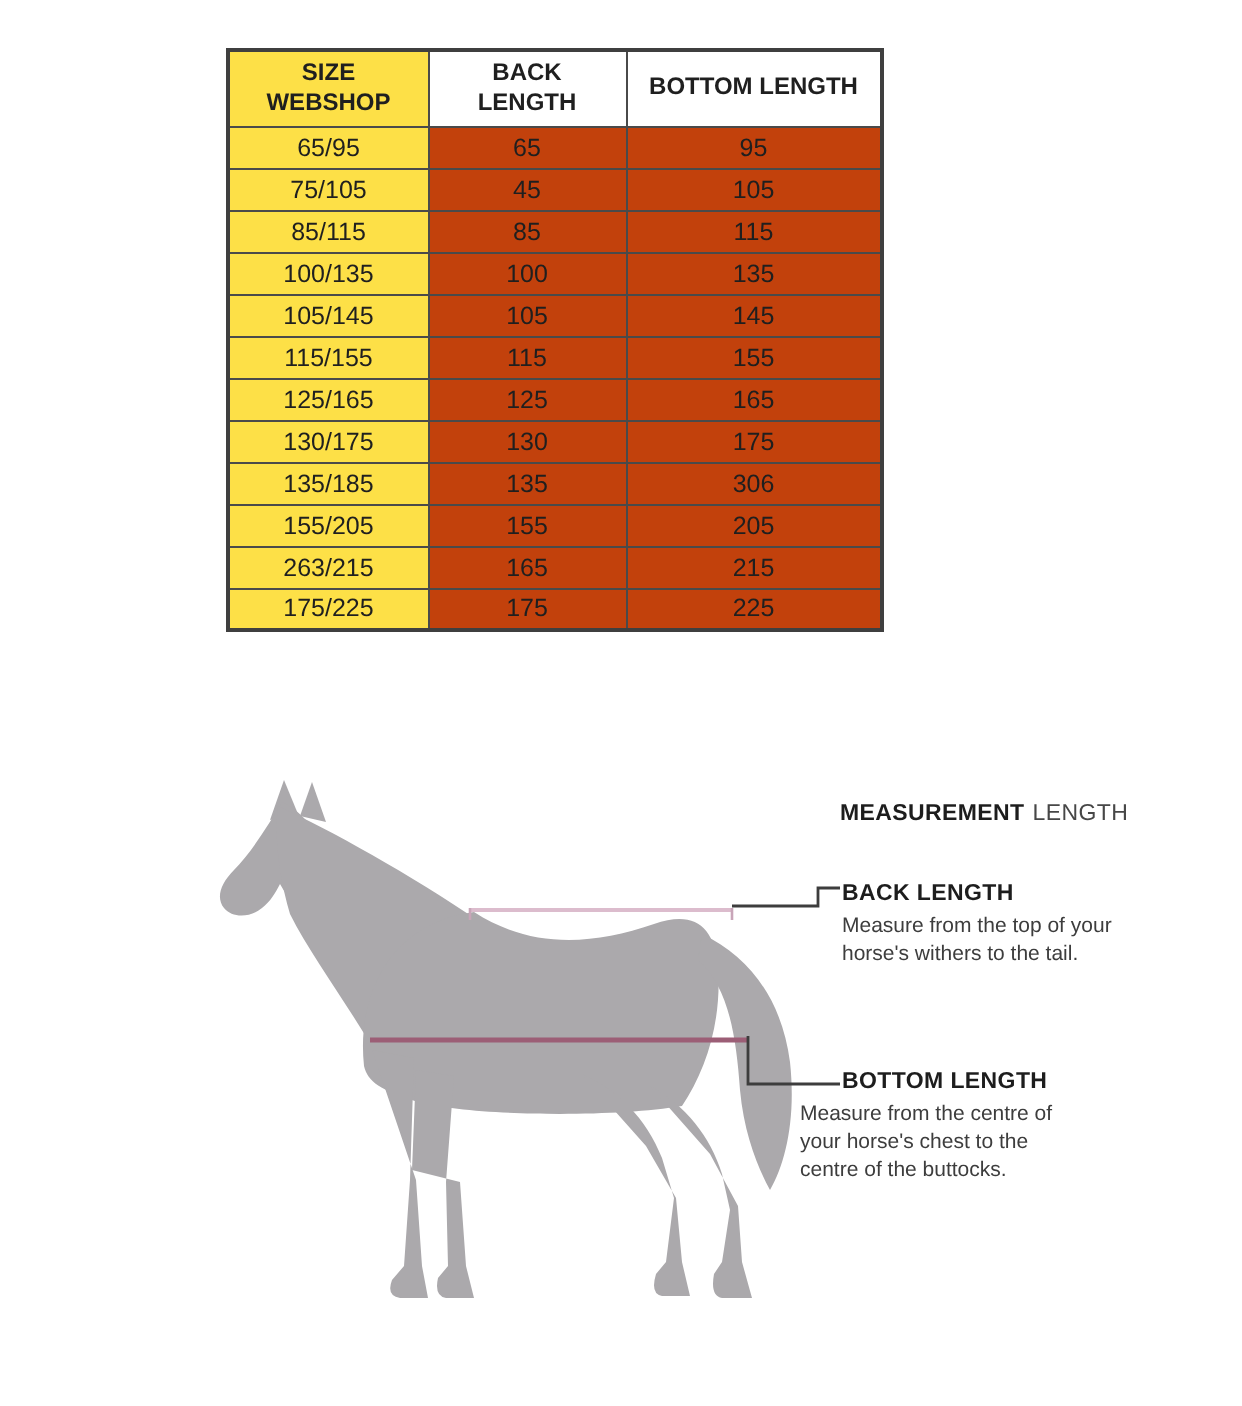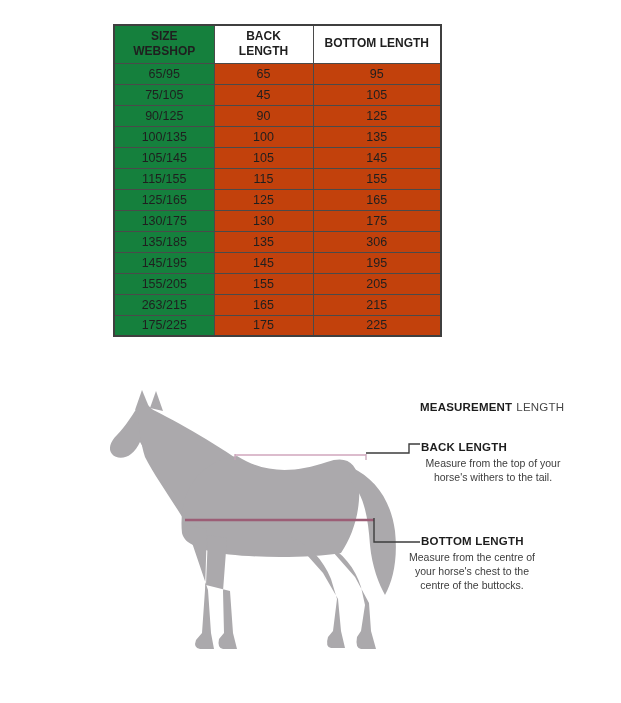--- a/index.html
+++ b/index.html
@@ -32,21 +32,21 @@
   }
   .size-table th {
     font-size: 12px;
     font-weight: bold;
     white-space: pre-line;
     line-height: 1.3;
     height: 38px;
     background: #ffffff;
   }
   .size-table th:first-child,
-  .size-table td:first-child { background: #15803d; }
+  .size-table td:first-child { background: #fde047; }
   .size-table td {
     font-size: 12.5px;
     height: 21px;
     background: #c2410c;
   }
 
   
   .horse-svg {
     position: absolute;
     left: 85px;
@@ -74,21 +74,20 @@
     color: #1d1d1d;
     white-space: nowrap;
     letter-spacing: 0.2px;
   }
   .advice-desc {
     position: absolute;
     font-size: 10.5px;
     color: #3d3d3d;
     line-height: 1.33;
     width: 144px;
-    text-align: center;
   }
   .back-label   { left: 421px; top: 441px; }
   .back-desc    { left: 421px; top: 457px; }
   .bottom-label { left: 421px; top: 535px; }
   .bottom-desc  { left: 400px; top: 551px; }
 </style>
 </head>
 <body>
 
 <div class="screen">
@@ -113,23 +112,23 @@
           <td>65/95</td>
           <td>65</td>
           <td>95</td>
         </tr>
         <tr>
           <td>75/105</td>
           <td>45</td>
           <td>105</td>
         </tr>
         <tr>
-          <td>90/125</td>
-          <td>90</td>
-          <td>125</td>
+          <td>85/115</td>
+          <td>85</td>
+          <td>115</td>
         </tr>
         <tr>
           <td>100/135</td>
           <td>100</td>
           <td>135</td>
         </tr>
         <tr>
           <td>105/145</td>
           <td>105</td>
           <td>145</td>
@@ -146,25 +145,20 @@
         </tr>
         <tr>
           <td>130/175</td>
           <td>130</td>
           <td>175</td>
         </tr>
         <tr>
           <td>135/185</td>
           <td>135</td>
           <td>306</td>
-        </tr>
-        <tr>
-          <td>145/195</td>
-          <td>145</td>
-          <td>195</td>
         </tr>
         <tr>
           <td>155/205</td>
           <td>155</td>
           <td>205</td>
         </tr>
         <tr>
           <td>263/215</td>
           <td>165</td>
           <td>215</td>

